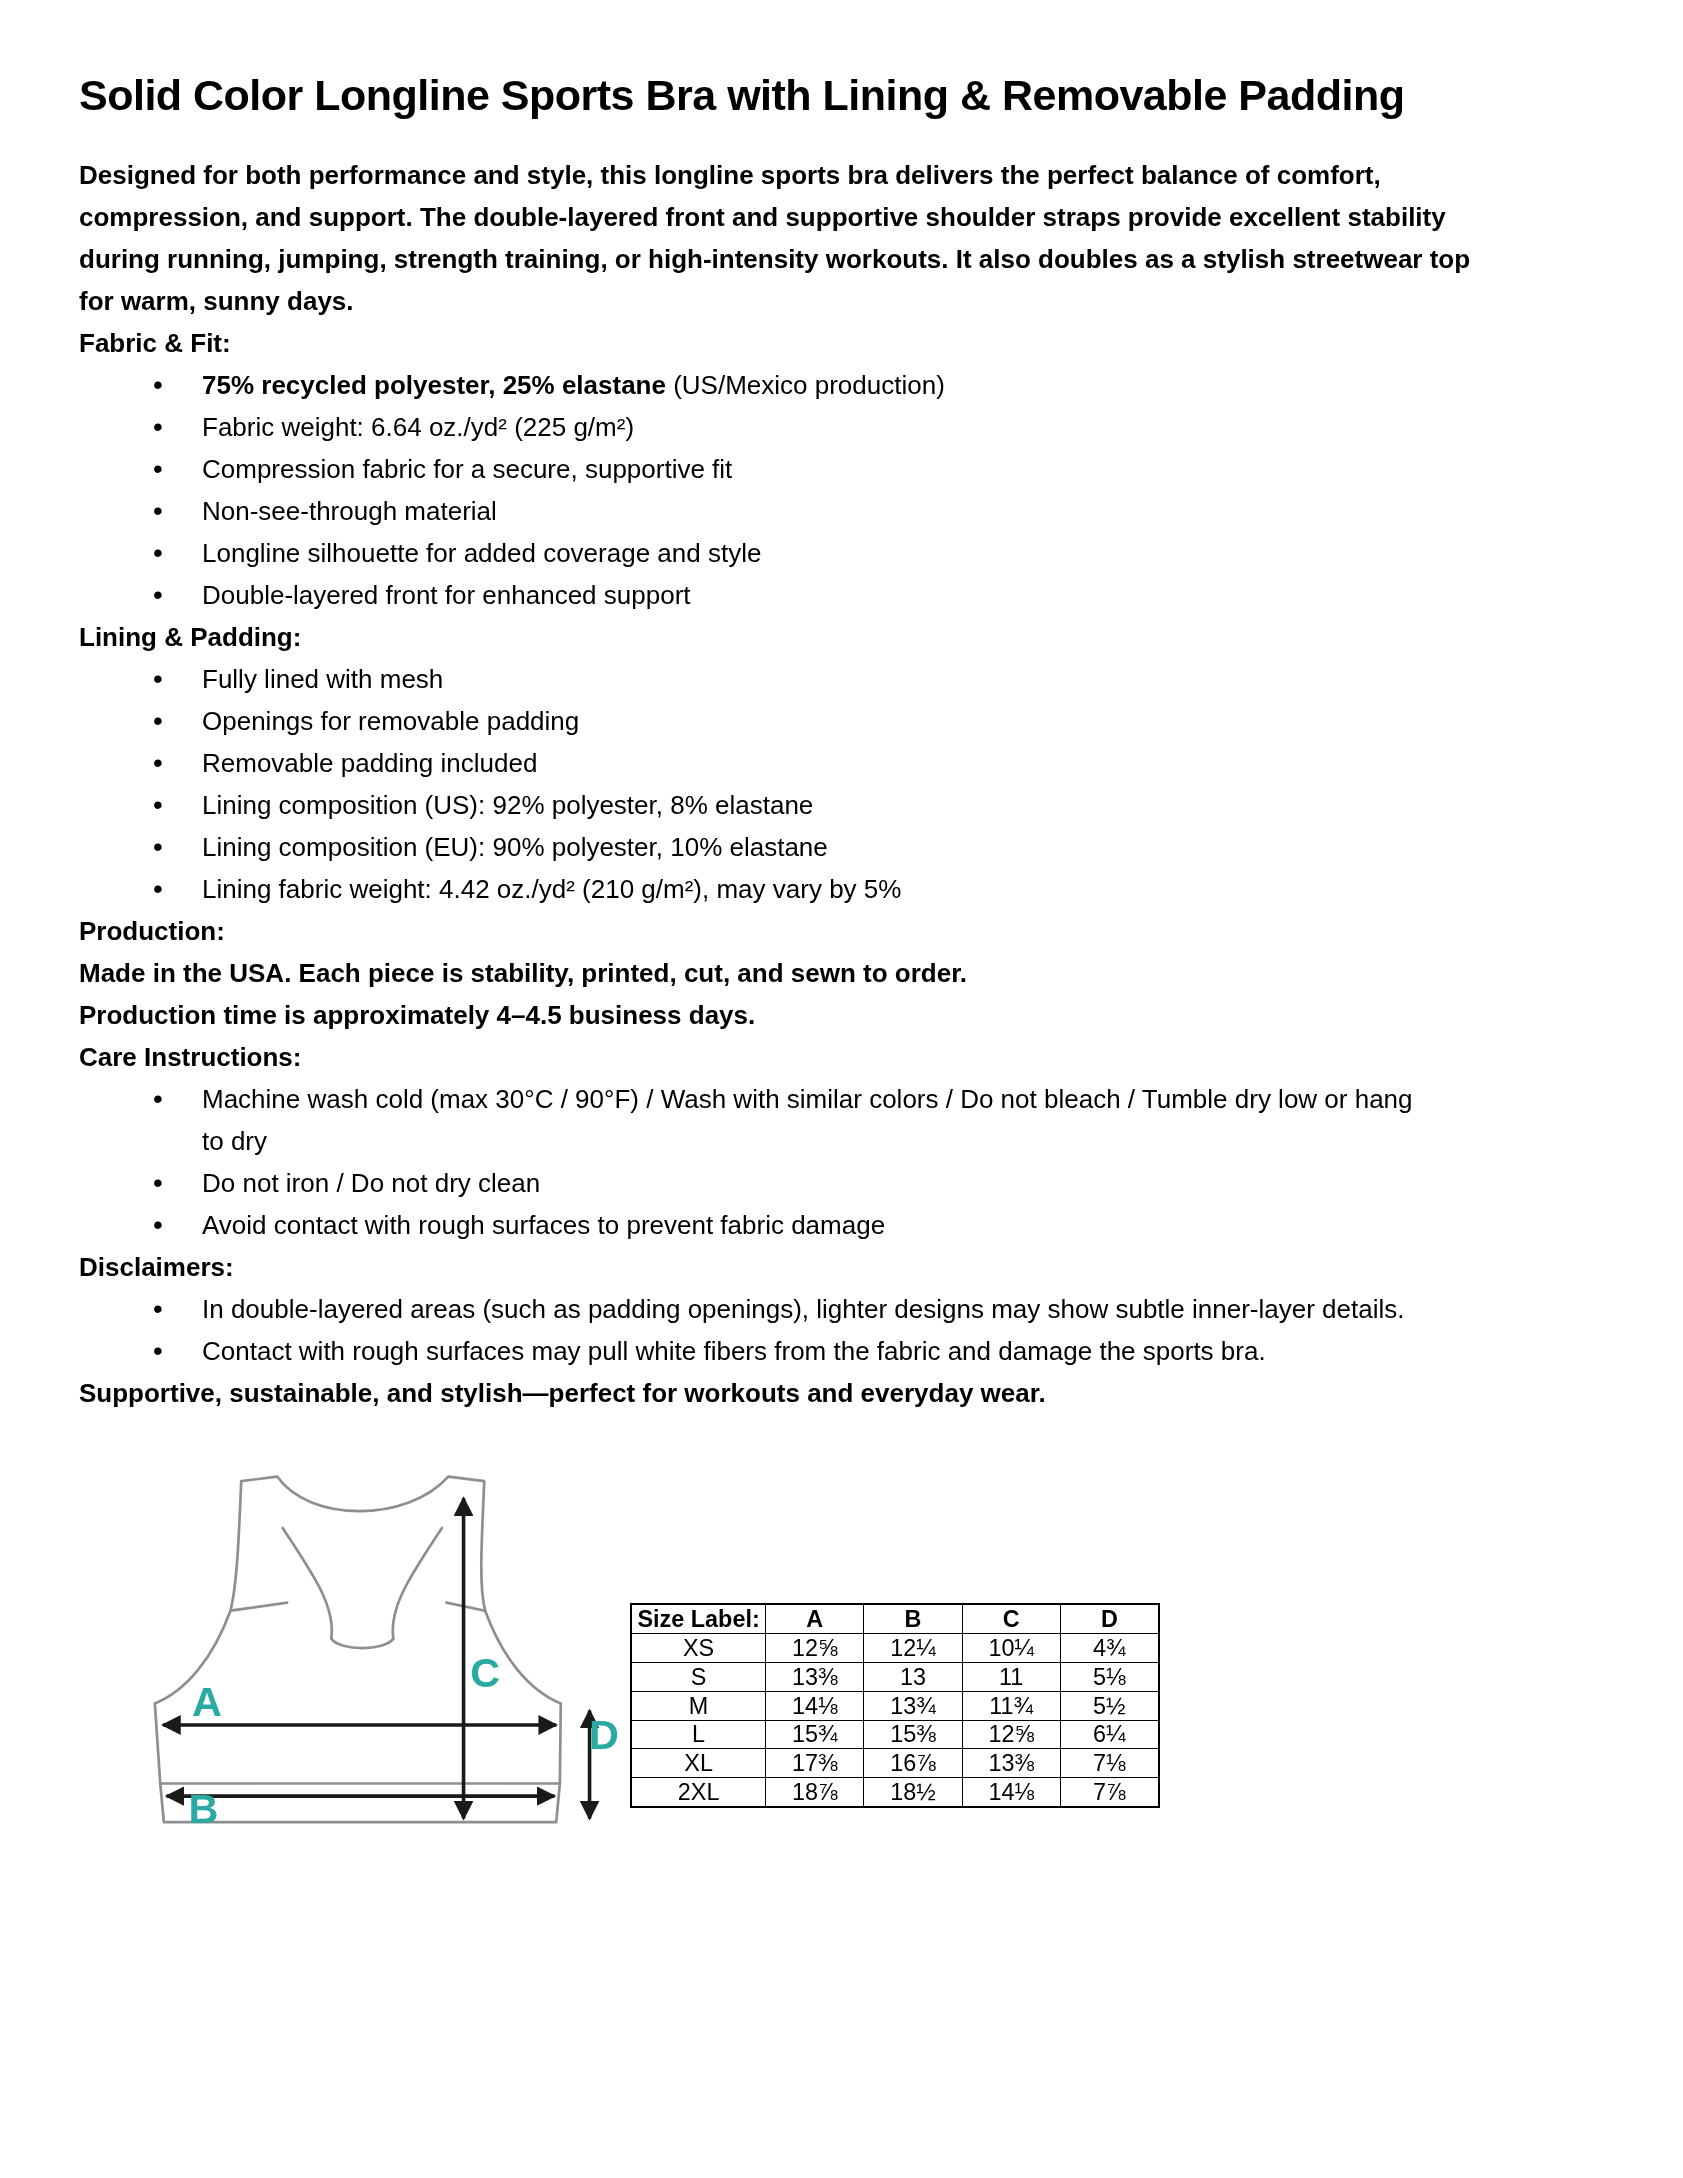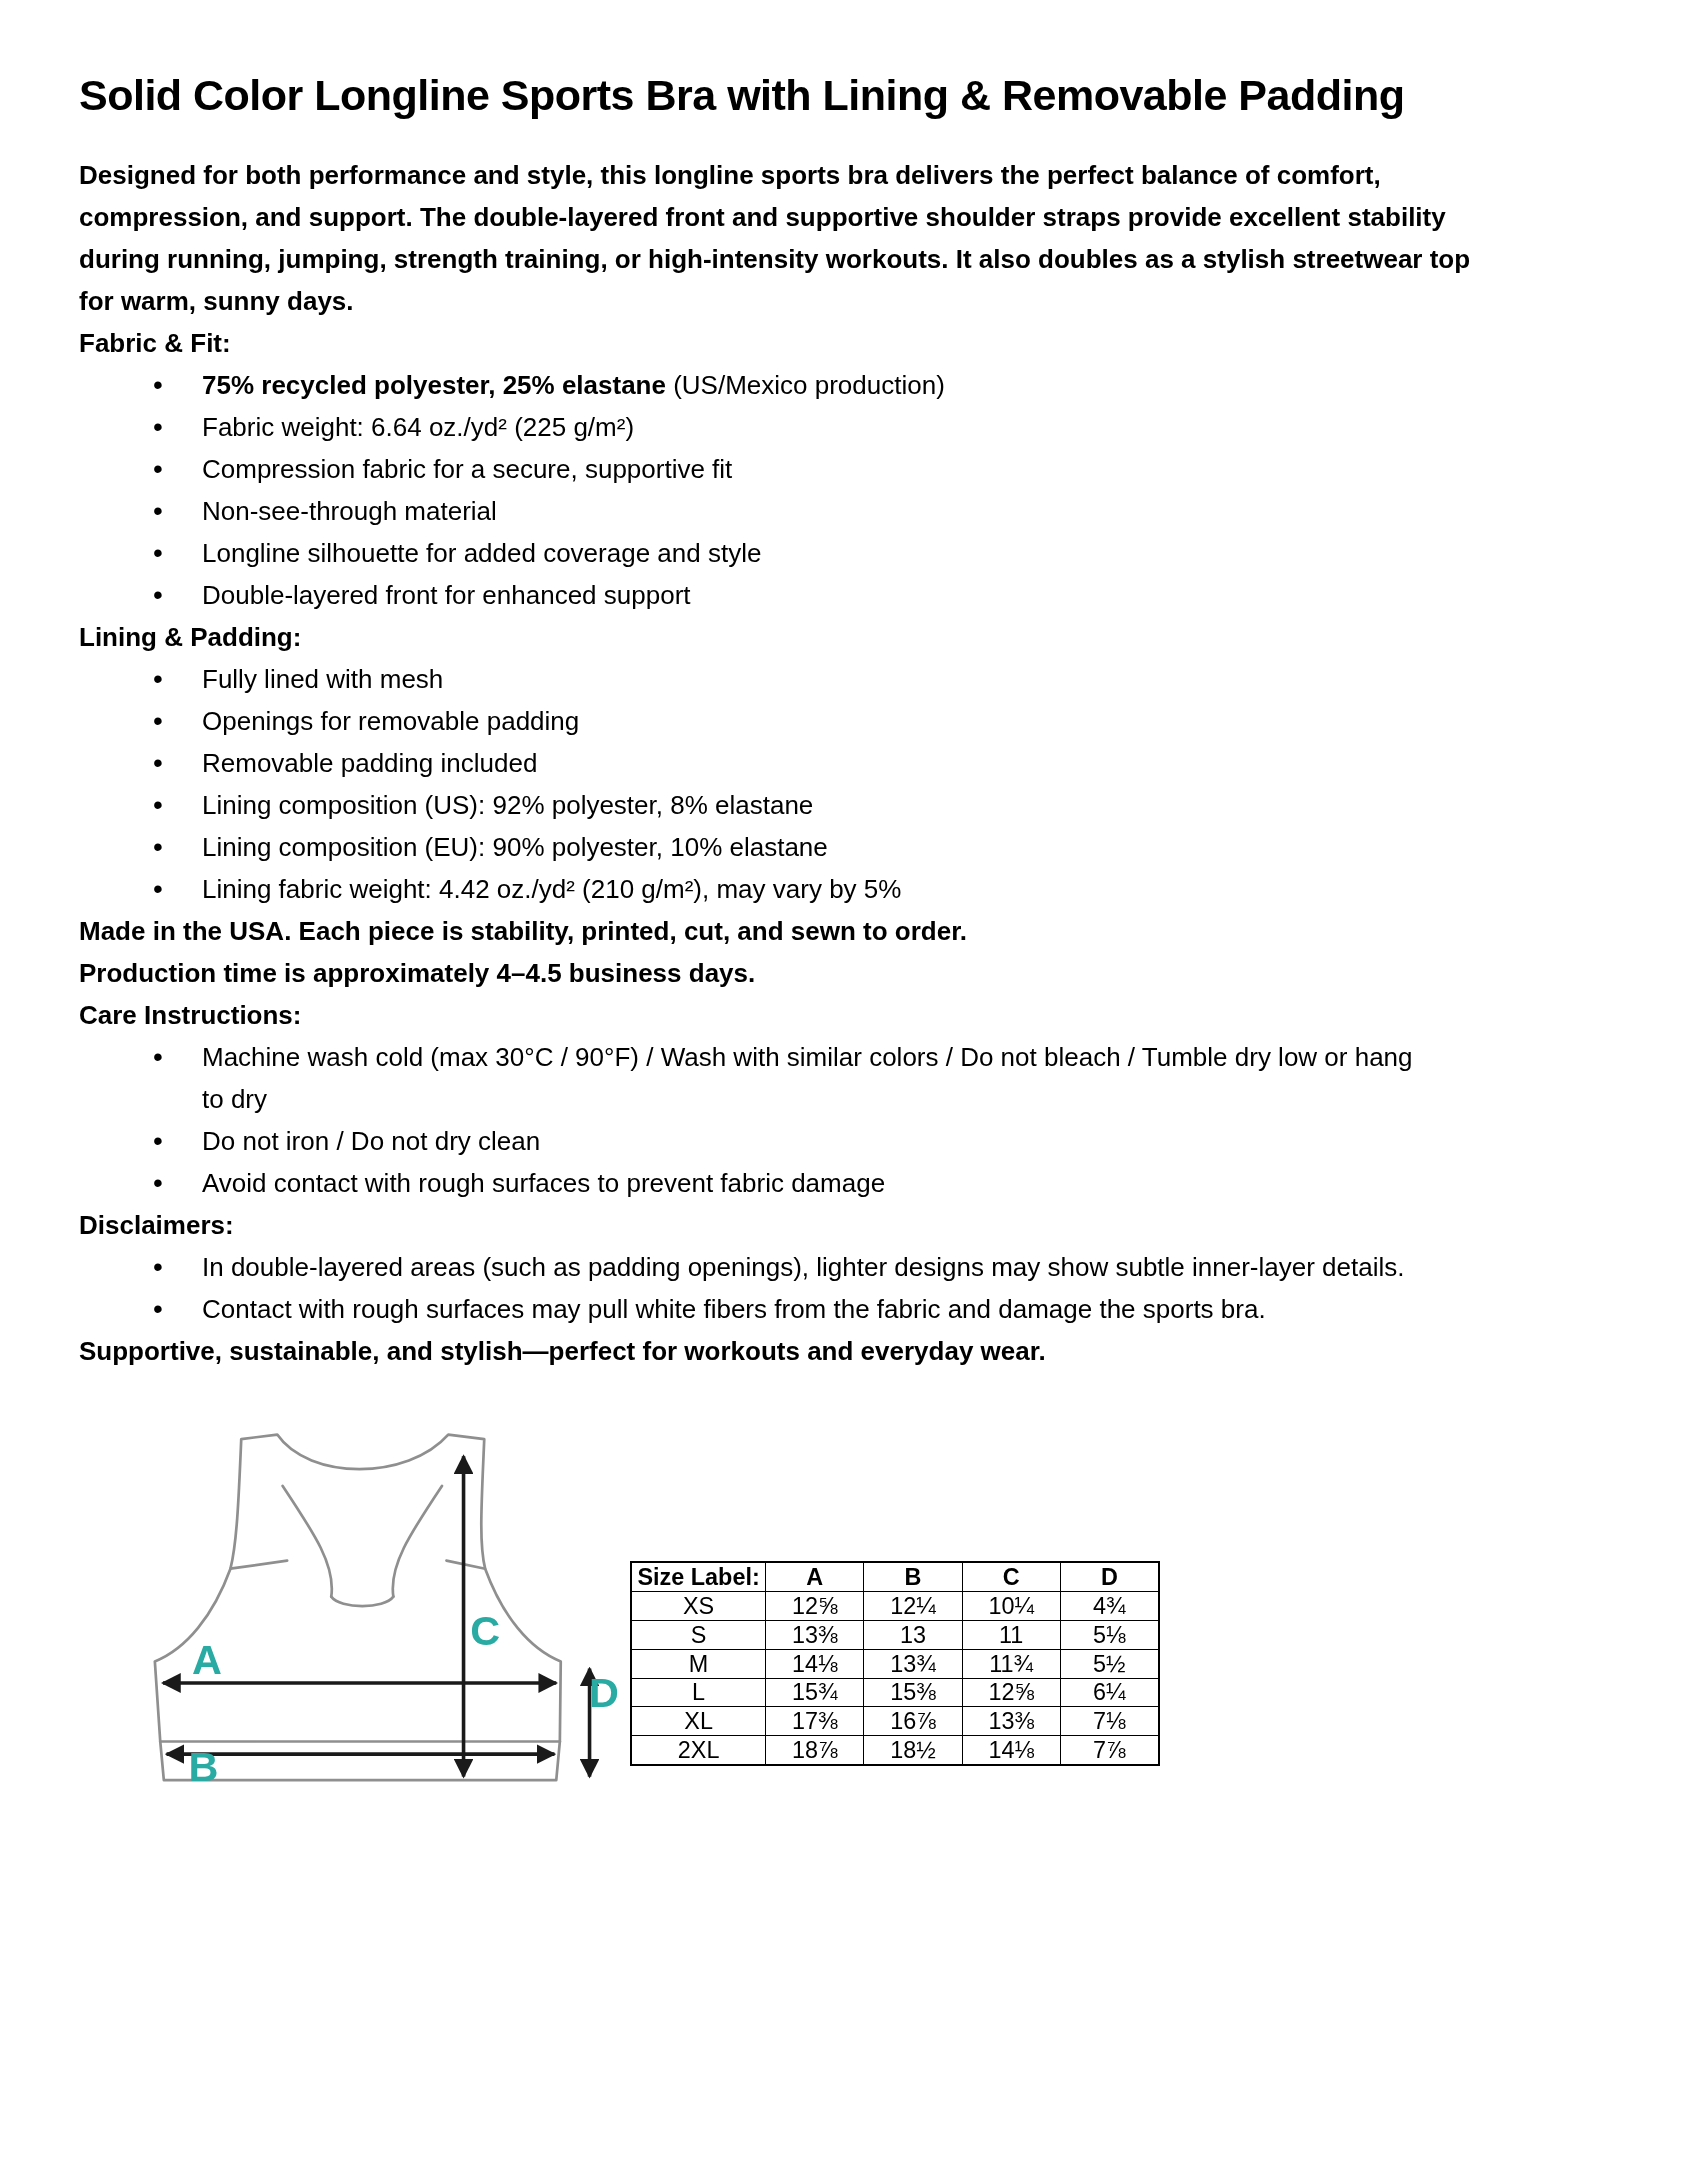--- a/index.html
+++ b/index.html
@@ -52,20 +52,21 @@
   <div class="h">Lining &amp; Padding:</div>
   <ul>
     <li>Fully lined with mesh</li>
     <li>Openings for removable padding</li>
     <li>Removable padding included</li>
     <li>Lining composition (US): 92% polyester, 8% elastane</li>
     <li>Lining composition (EU): 90% polyester, 10% elastane</li>
     <li>Lining fabric weight: 4.42 oz./yd² (210 g/m²), may vary by 5%</li>
   </ul>
 
+  <div class="h">Production:</div>
   <div class="para-line">Made in the USA. Each piece is stability, printed, cut, and sewn to order.</div>
   <div class="para-line">Production time is approximately 4–4.5 business days.</div>
 
   <div class="h">Care Instructions:</div>
   <ul>
     <li>
       <div>Machine wash cold (max 30°C / 90°F) / Wash with similar colors / Do not bleach / Tumble dry low or hang</div>
       <div>to dry</div>
     </li>
     <li>Do not iron / Do not dry clean</li>

